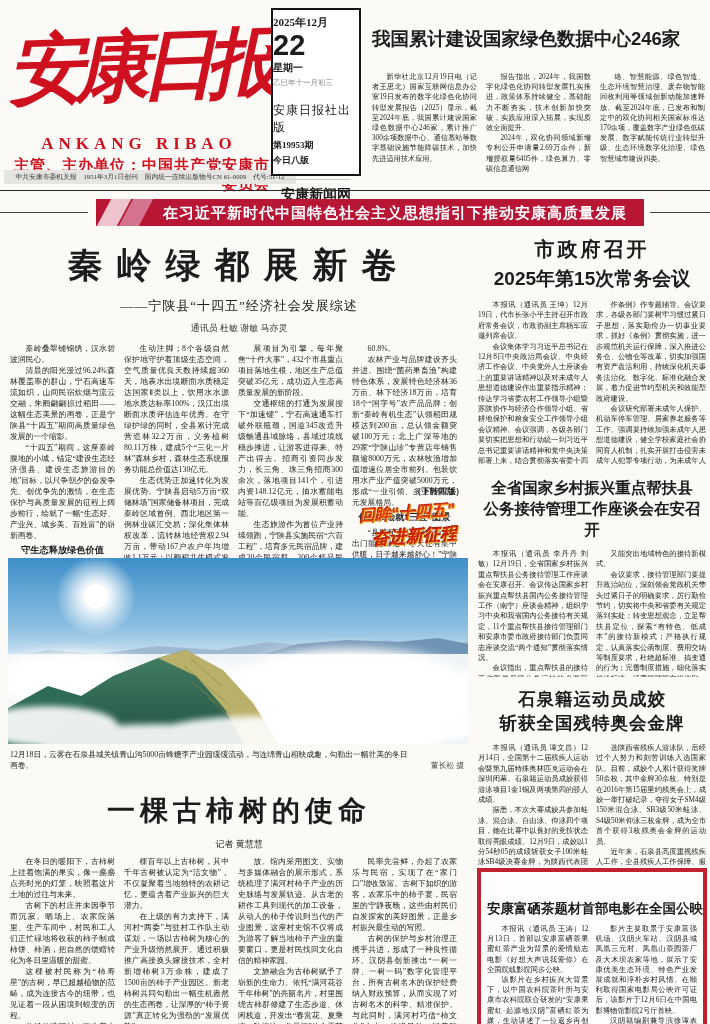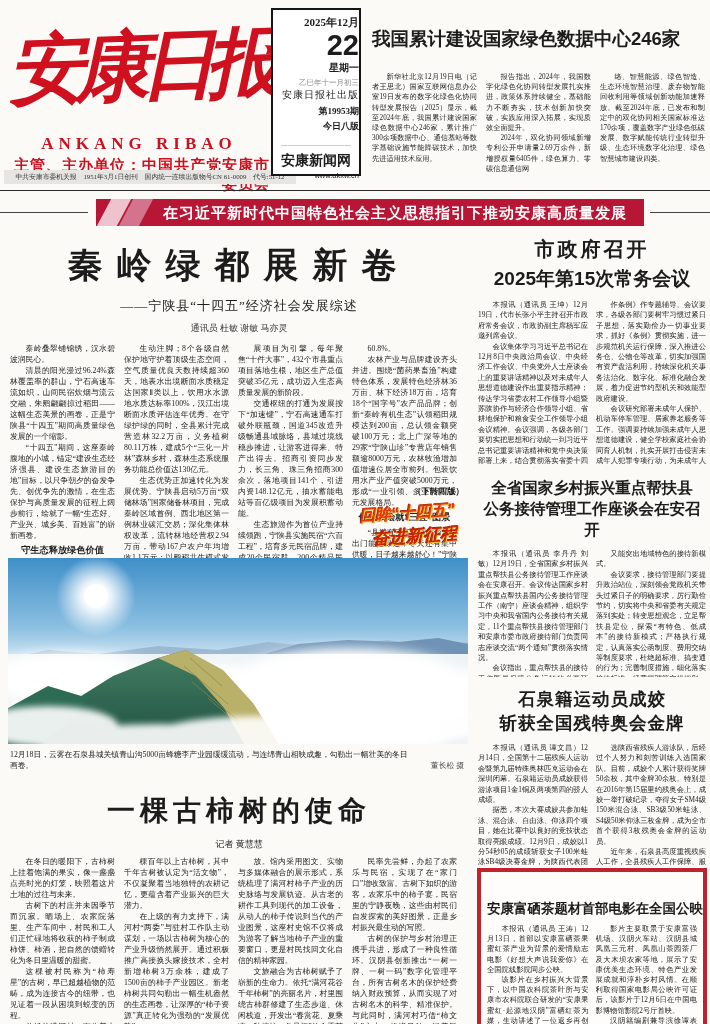--- a/index.html
+++ b/index.html
@@ -13,26 +13,26 @@
       transform:rotate(-2deg);white-space:nowrap;}
   .mast-pinyin{position:absolute;left:0;top:130px;width:262px;text-align:center;
       color:#cf101f;font-family:"Liberation Serif",serif;font-weight:700;
       font-size:17px;letter-spacing:5px;}
   .mast-org{position:absolute;left:0;top:152px;width:262px;text-align:right;
       color:#cf101f;font-weight:700;font-size:15px;letter-spacing:1px;}
   .mast-bar{position:absolute;left:-4px;top:166px;width:292px;height:14px;
       background:#e6e5e2;color:#333;font-size:6.8px;line-height:14px;
       text-align:center;white-space:nowrap;overflow:hidden;}
   .datebox{position:absolute;left:271px;top:8px;width:90px;height:168px;
-      border:2px solid #151515;background:#fff;text-align:right;padding-top:5px;box-sizing:border-box;}
+      border:2px solid #151515;background:#fff;text-align:left;padding-top:5px;box-sizing:border-box;}
   .db-ym{font-size:11px;font-weight:700;}
   .db-day{font-size:29px;font-weight:700;font-family:"Liberation Sans",sans-serif;line-height:30px;}
   .db-week{font-size:10px;font-weight:700;margin-top:1px;}
   .db-lunar{font-size:7.5px;color:#8a8a8a;margin-top:3px;}
-  .db-pub{font-size:10px;margin-top:0;letter-spacing:1px;}
+  .db-pub{font-size:12px;margin-top:14px;letter-spacing:1px;}
   .db-issue{font-size:9px;font-weight:700;margin-top:3px;}
   .db-pages{font-size:9px;font-weight:700;margin-top:2px;}
   .db-site{font-size:14px;font-weight:700;margin-top:12px;border-top:1px solid #ccc;
       padding-top:6px;margin-left:8px;margin-right:8px;}
   .db-url{font-size:7.5px;margin-top:1px;font-family:"Liberation Sans",sans-serif;}
   .topstory{position:absolute;left:372px;top:26px;width:333px;height:158px;}
   .ts-head{font-family:"Liberation Sans",sans-serif;font-weight:900;font-size:18.5px;
       letter-spacing:0px;white-space:nowrap;text-align:left;}
   .ts-cols{position:absolute;top:46px;left:0;display:flex;gap:9px;}
   .col{text-align:justify;overflow:hidden;}

